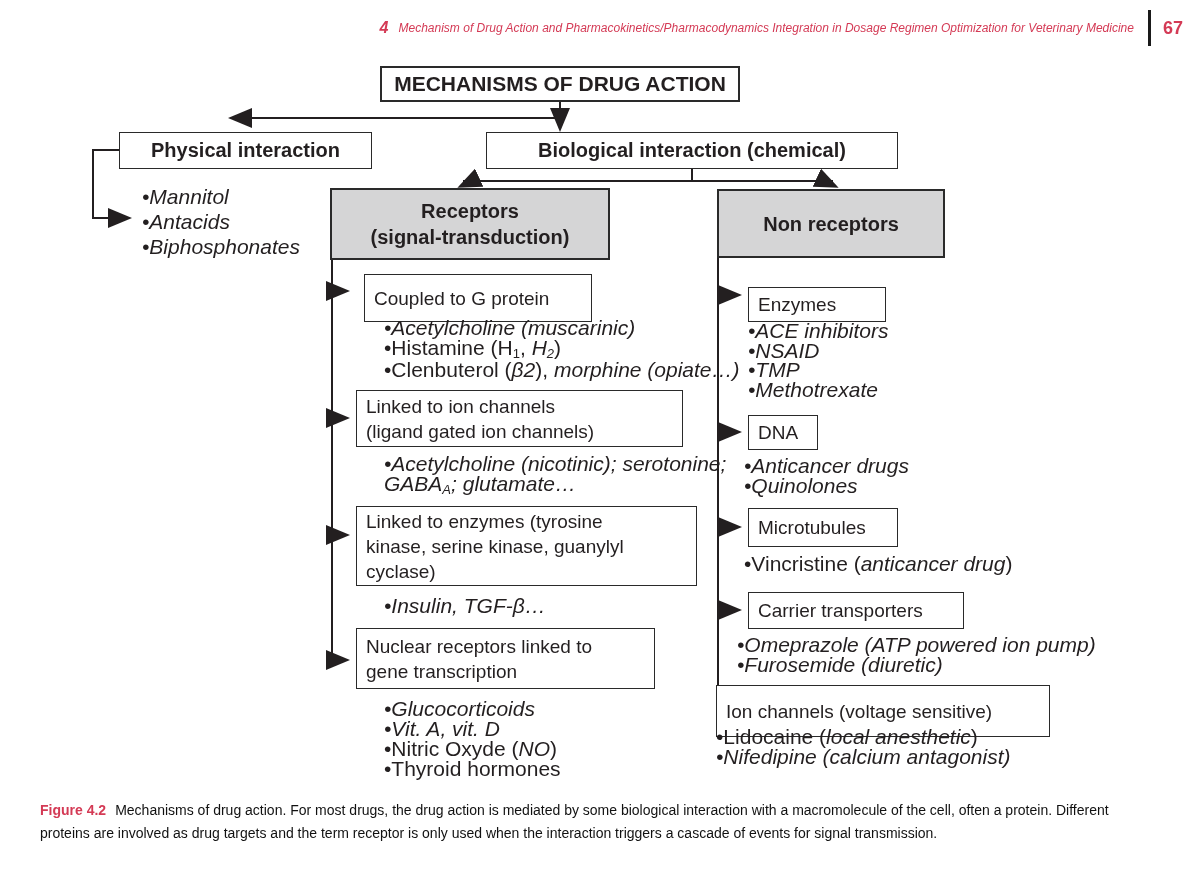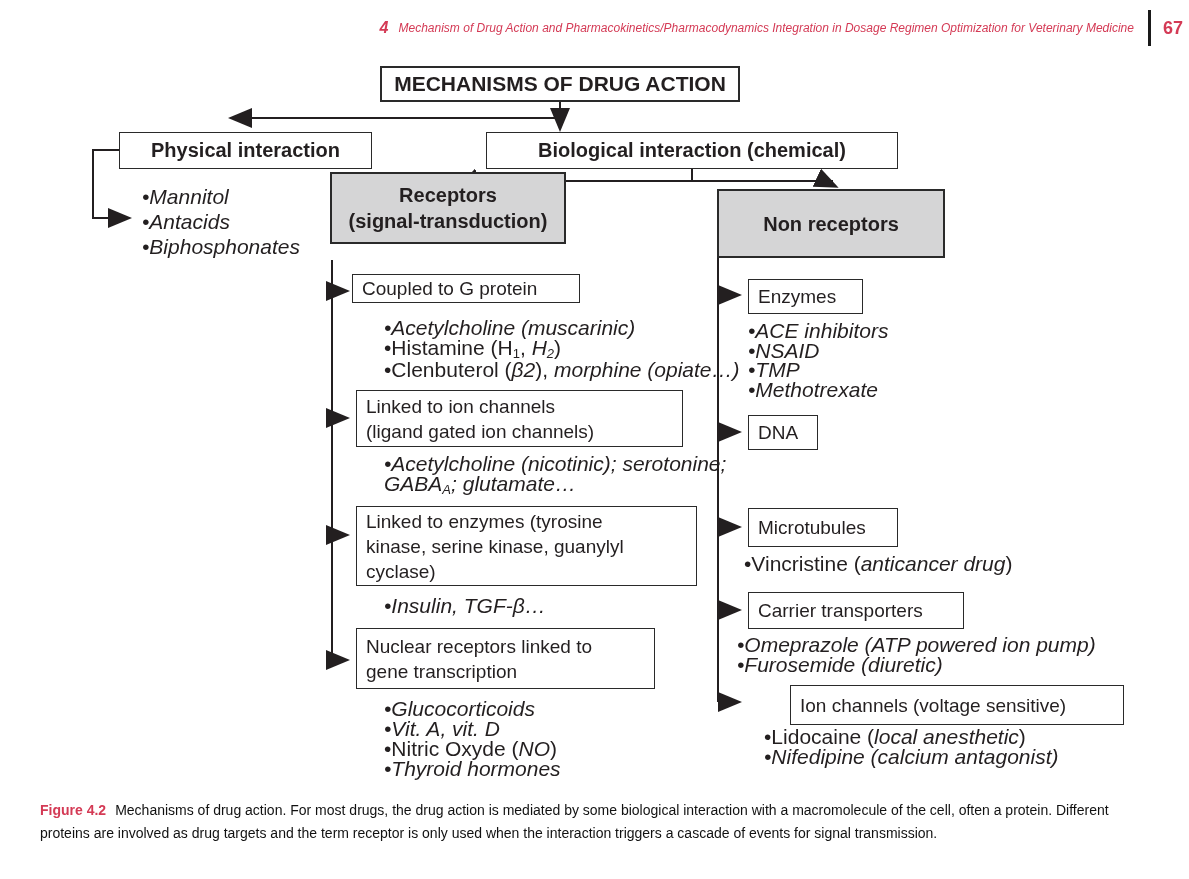--- a/index.html
+++ b/index.html
@@ -103,25 +103,25 @@
 
   <div class="box branch" style="left:119px;top:132px;width:253px;height:37px">Physical interaction</div>
   <div class="box branch" style="left:486px;top:132px;width:412px;height:37px">Biological interaction (chemical)</div>
 
   <div class="bullets" style="left:142px;top:184px;line-height:25px">
     <div class="bline"><span style="font-style: italic;">•Mannitol</span></div>
     <div class="bline"><span style="font-style: italic;">•Antacids</span></div>
     <div class="bline"><span style="font-style: italic;">•Biphosphonates</span></div>
   </div>
 
-  <div class="box group" style="left:330px;top:172px;width:236px;height:72px">Receptors
+  <div class="box group" style="left:330px;top:188px;width:280px;height:72px">Receptors
 (signal-transduction)</div>
   <div class="box group" style="left:717px;top:189px;width:228px;height:69px">Non receptors</div>
 
-  <div class="box sub" style="left:352px;top:274px;width:228px;height:29px">Coupled to G protein</div>
+  <div class="box sub" style="left:364px;top:274px;width:228px;height:48px">Coupled to G protein</div>
   <div class="bullets" style="left:384px;top:318px">
     <div class="bline"><span style="font-style: italic;">•Acetylcholine (muscarinic)</span></div>
     <div class="bline"><span>•Histamine (H</span><span class="sub-s">1</span><span>, </span><span style="font-style: italic;">H</span><span class="sub-s" style="font-style: italic;">2</span><span>)</span></div>
     <div class="bline"><span>•Clenbuterol (</span><span style="font-style: italic; text-align: right;">β2</span><span>), </span><span style="font-style: italic;">morphine (opiate…)</span></div>
   </div>
 
   <div class="box sub" style="left:356px;top:390px;width:327px;height:57px">Linked to ion channels
 (ligand gated ion channels)</div>
   <div class="bullets" style="left:384px;top:454px">
     <div class="bline"><span style="font-style: italic;">•Acetylcholine (nicotinic); serotonine;</span></div>
@@ -134,46 +134,50 @@
   <div class="bullets" style="left:384px;top:596px">
     <div class="bline"><span style="font-style: italic;">•Insulin, TGF-β…</span></div>
   </div>
 
   <div class="box sub" style="left:356px;top:628px;width:299px;height:61px">Nuclear receptors linked to
 gene transcription</div>
   <div class="bullets" style="left:384px;top:699px;line-height:20px">
     <div class="bline"><span style="font-style: italic;">•Glucocorticoids</span></div>
     <div class="bline"><span style="font-style: italic;">•Vit. A, vit. D</span></div>
     <div class="bline"><span>•Nitric Oxyde (</span><span style="font-style: italic;">NO</span><span>)</span></div>
-    <div class="bline"><span style="font-style: italic;">•Thyroid hormones</span></div>
+    <div class="bline"><span style="">•Thyroid hormones</span></div>
   </div>
 
-  <div class="box sub" style="left:748px;top:279px;width:115px;height:35px">Enzymes</div>
+  <div class="box sub" style="left:748px;top:287px;width:138px;height:35px">Enzymes</div>
   <div class="bullets" style="left:748px;top:321px">
     <div class="bline"><span style="font-style: italic;">•ACE inhibitors</span></div>
     <div class="bline"><span style="font-style: italic;">•NSAID</span></div>
     <div class="bline"><span style="font-style: italic;">•TMP</span></div>
     <div class="bline"><span style="font-style: italic; margin-top: 39px;">•Methotrexate</span></div>
   </div>
 
   <div class="box sub" style="left:748px;top:415px;width:70px;height:35px">DNA</div>
+  <div class="bullets" style="left:744px;top:456px">
+    <div class="bline"><span style="font-style: italic;">•Anticancer drugs</span></div>
+    <div class="bline"><span style="font-style: italic;">•Quinolones</span></div>
+  </div>
 
   <div class="box sub" style="left:748px;top:508px;width:150px;height:39px">Microtubules</div>
   <div class="bullets" style="left:744px;top:554px">
     <div class="bline"><span>•Vincristine (</span><span style="font-style: italic;">anticancer drug</span><span>)</span></div>
   </div>
 
   <div class="box sub" style="left:748px;top:592px;width:216px;height:37px">Carrier transporters</div>
   <div class="bullets" style="left:737px;top:635px;line-height:20px">
     <div class="bline"><span style="font-style: italic;">•Omeprazole (ATP powered ion pump)</span></div>
     <div class="bline"><span style="font-style: italic;">•Furosemide (diuretic)</span></div>
   </div>
 
-  <div class="box sub" style="left:790px;top:685px;width:334px;height:40px">Ion channels (voltage sensitive)</div>
-  <div class="bullets" style="left:764px;top:727px;line-height:20px">
+  <div class="box sub" style="left:716px;top:685px;width:334px;height:52px">Ion channels (voltage sensitive)</div>
+  <div class="bullets" style="left:716px;top:727px;line-height:20px">
     <div class="bline"><span>•Lidocaine (</span><span style="font-style: italic;">local anesthetic</span><span>)</span></div>
     <div class="bline"><span style="font-style: italic;">•Nifedipine (calcium antagonist)</span></div>
   </div>
 
   <div class="caption">
     <span class="cap-label">Figure 4.2</span><span>Mechanisms of drug action. For most drugs, the drug action is mediated by some biological interaction with a macromolecule of the cell, often a protein. Different proteins are involved as drug targets and the term receptor is only used when the interaction triggers a cascade of events for signal transmission.</span>
   </div>
 
 </div>
 

